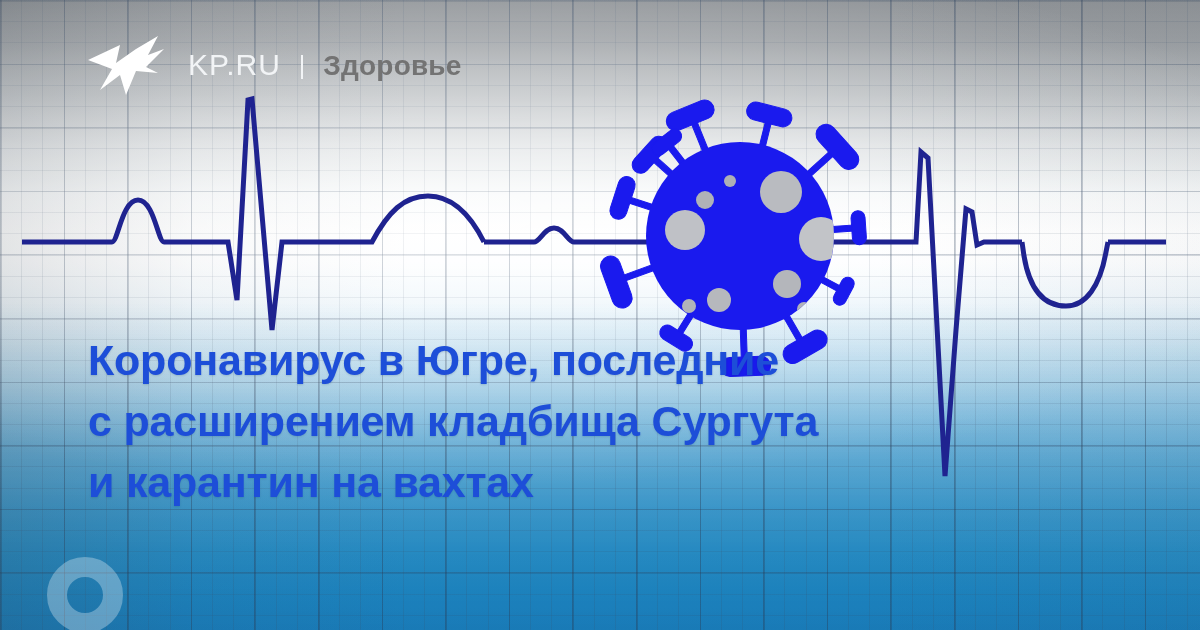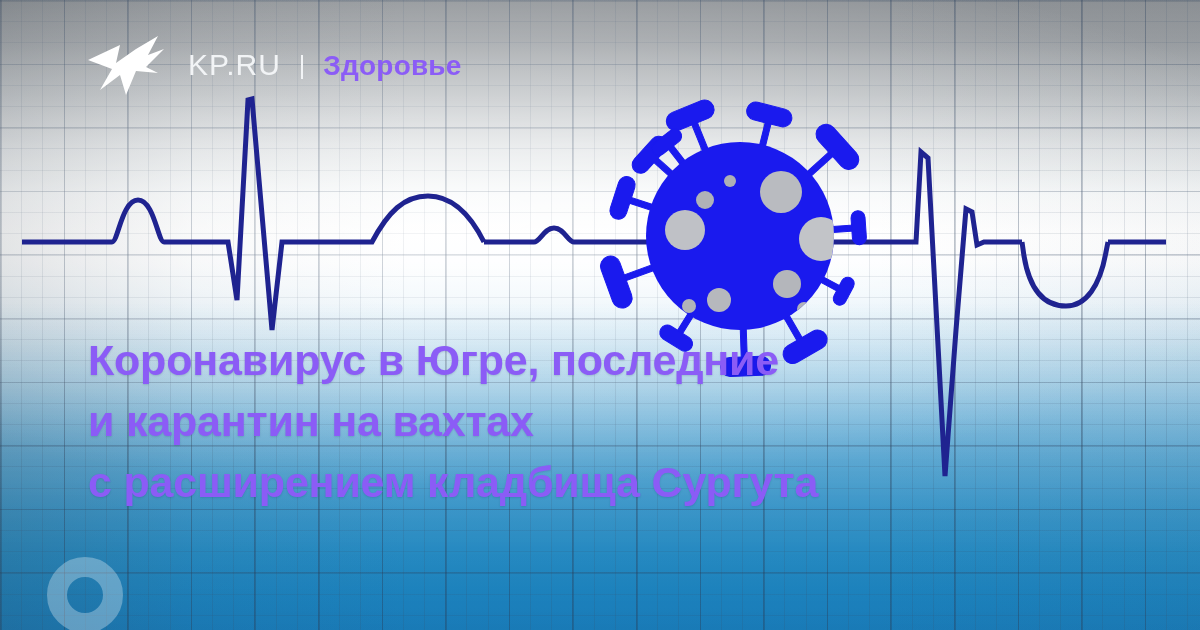--- a/index.html
+++ b/index.html
@@ -115,30 +115,30 @@
     font-weight: 400;
     margin: 0 18px;
     color: #f2f4f6;
     position: relative;
     top: -1px;
   }
   .brand-section {
     font-size: 28px;
     font-weight: 700;
     letter-spacing: 0.2px;
-    color: #8b5cf6;
+    color: #737373;
   }
 
   
   .headline {
     position: absolute;
     left: 88px;
     top: 330px;
     width: 890px;
-    color: #8b5cf6;
+    color: #1d4ed8;
     font-size: 43px;
     font-weight: 600;
     line-height: 61px;
     letter-spacing: -0.2px;
     text-shadow: 0 1px 2px rgba(20,60,95,0.18);
   }
 
   
   .ring {
     position: absolute;
@@ -278,19 +278,19 @@
     </svg>
     <div class="brand">
       <span class="brand-kp">KP.RU</span>
       <span class="brand-sep">|</span>
       <span class="brand-section">Здоровье</span>
     </div>
   </div>
 
   <div class="headline">
     <div>Коронавирус в Югре, последние</div>
+    <div>с расширением кладбища Сургута</div>
     <div>и карантин на вахтах</div>
-    <div>с расширением кладбища Сургута</div>
   </div>
 
   <div class="ring"></div>
 
 </div>
 
 </body></html>

